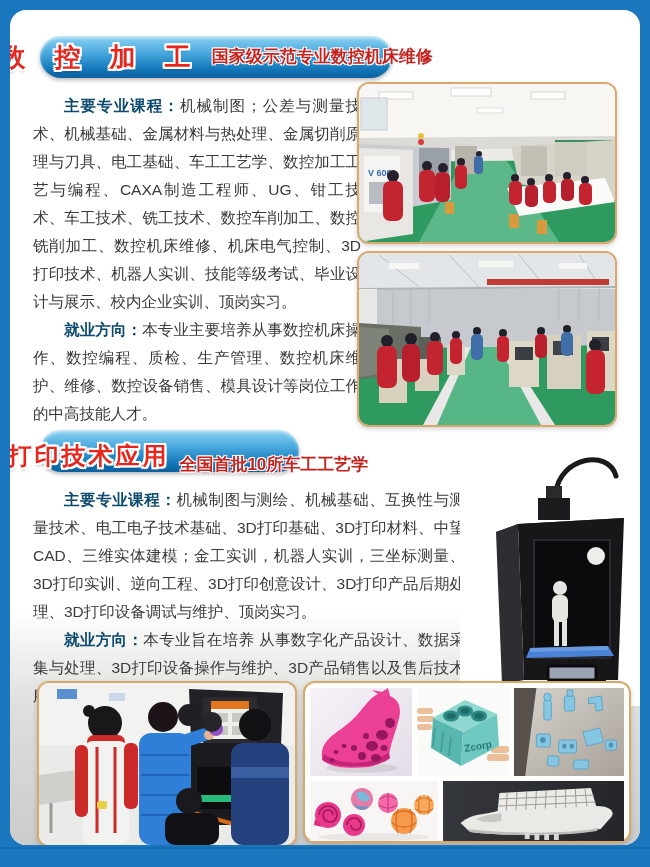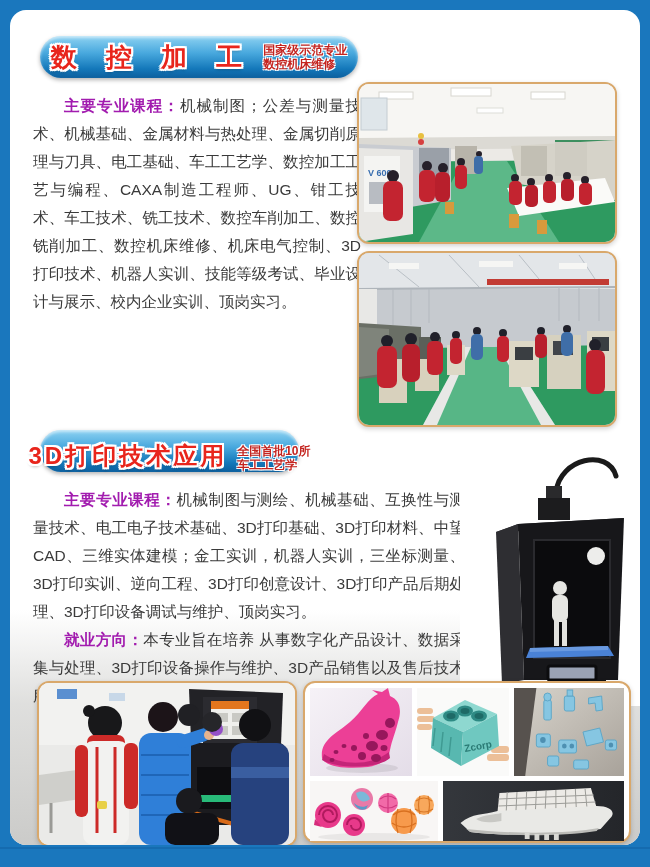--- a/index.html
+++ b/index.html
@@ -25,28 +25,28 @@
     box-shadow:0 2px 4px rgba(0,0,0,.3), inset 0 2px 3px rgba(255,255,255,.55);
     display:flex;align-items:center;justify-content:center;gap:10px;
   }
   .banner-title{
     font-weight:bold;color:#e8251c;white-space:nowrap;
     text-shadow:-2px -2px 0 #fff,2px -2px 0 #fff,-2px 2px 0 #fff,2px 2px 0 #fff,0 -2px 0 #fff,0 2px 0 #fff,-2px 0 0 #fff,2px 0 0 #fff,0 3px 3px rgba(0,0,0,.25);
   }
   .banner-title.b1{font-size:26px;letter-spacing:11px;}
   .banner-title.b2{font-size:24px;letter-spacing:3px;}
   .banner-badge{
-    display:flex;flex-direction:column;align-items:flex-start;
-    font-size:12px;line-height:14px;font-weight:bold;color:#c4241f;white-space:nowrap;
+    display:flex;flex-direction:row;align-items:flex-start;
+    font-size:17px;line-height:14px;font-weight:bold;color:#c4241f;white-space:nowrap;
     text-shadow:-1px -1px 0 #fff,1px -1px 0 #fff,-1px 1px 0 #fff,1px 1px 0 #fff;
   }
   
   .textcol{position:absolute;text-align:justify;font-size:15.5px;line-height:28px;color:#3a3a3a;}
   .textcol p{margin:0;text-indent:2em;}
-  .plabel{color:#a21caf;font-weight:bold;}
+  .plabel{color:#0c4a6e;font-weight:bold;}
   
   .photo{
     position:absolute;border:2px solid #d9a86b;border-radius:12px;
     overflow:hidden;background:#fff;box-shadow:0 2px 5px rgba(0,0,0,.18);
   }
   .photo svg{display:block;width:100%;height:100%;}
   .plainphoto{position:absolute;overflow:hidden;}
   .plainphoto svg{display:block;width:100%;height:100%;}
   
   .collage{
@@ -58,30 +58,31 @@
   .cell{overflow:hidden;}
   .cell svg{display:block;width:100%;height:100%;}
 </style>
 </head>
 <body>
 
 <div class="page">
   <div class="content">
     <div class="bgfade"></div>
 
-    <div class="banner" style="left:30px;top:26px;width:318px;">
+    <div class="banner" style="left:30px;top:26px;width:352px;">
       <span class="banner-title b1">数 控 加 工</span>
       <span class="banner-badge">
         <span>国家级示范专业</span>
         <span>数控机床维修</span>
       </span>
     </div>
 
     <div class="textcol" style="left:23px;top:82px;width:328px;">
       <p><span class="plabel">主要专业课程：</span><span>机械制图；公差与测量技术、机械基础、金属材料与热处理、金属切削原理与刀具、电工基础、车工工艺学、数控加工工艺与编程、CAXA制造工程师、UG、钳工技术、车工技术、铣工技术、数控车削加工、数控铣削加工、数控机床维修、机床电气控制、3D打印技术、机器人实训、技能等级考试、毕业设计与展示、校内企业实训、顶岗实习。</span></p>
+      <p><span class="plabel">就业方向：</span><span>本专业主要培养从事数控机床操作、数控编程、质检、生产管理、数控机床维护、维修、数控设备销售、模具设计等岗位工作的中高技能人才。</span></p>
     </div>
 
     <div class="photo" style="left:347px;top:72px;width:256px;height:158px;">
       <svg viewBox="0 0 256 158" preserveAspectRatio="none">
         <rect width="256" height="158" fill="#eceae6"></rect>
         <rect width="256" height="54" fill="#f7f6f3"></rect>
         <rect x="20" y="8" width="34" height="7" fill="#ffffff" stroke="#d8d6d0"></rect>
         <rect x="92" y="4" width="40" height="8" fill="#ffffff" stroke="#d8d6d0"></rect>
         <rect x="172" y="8" width="34" height="7" fill="#ffffff" stroke="#d8d6d0"></rect>
         <rect x="118" y="24" width="26" height="5" fill="#fefefe" stroke="#ddddd8"></rect>

